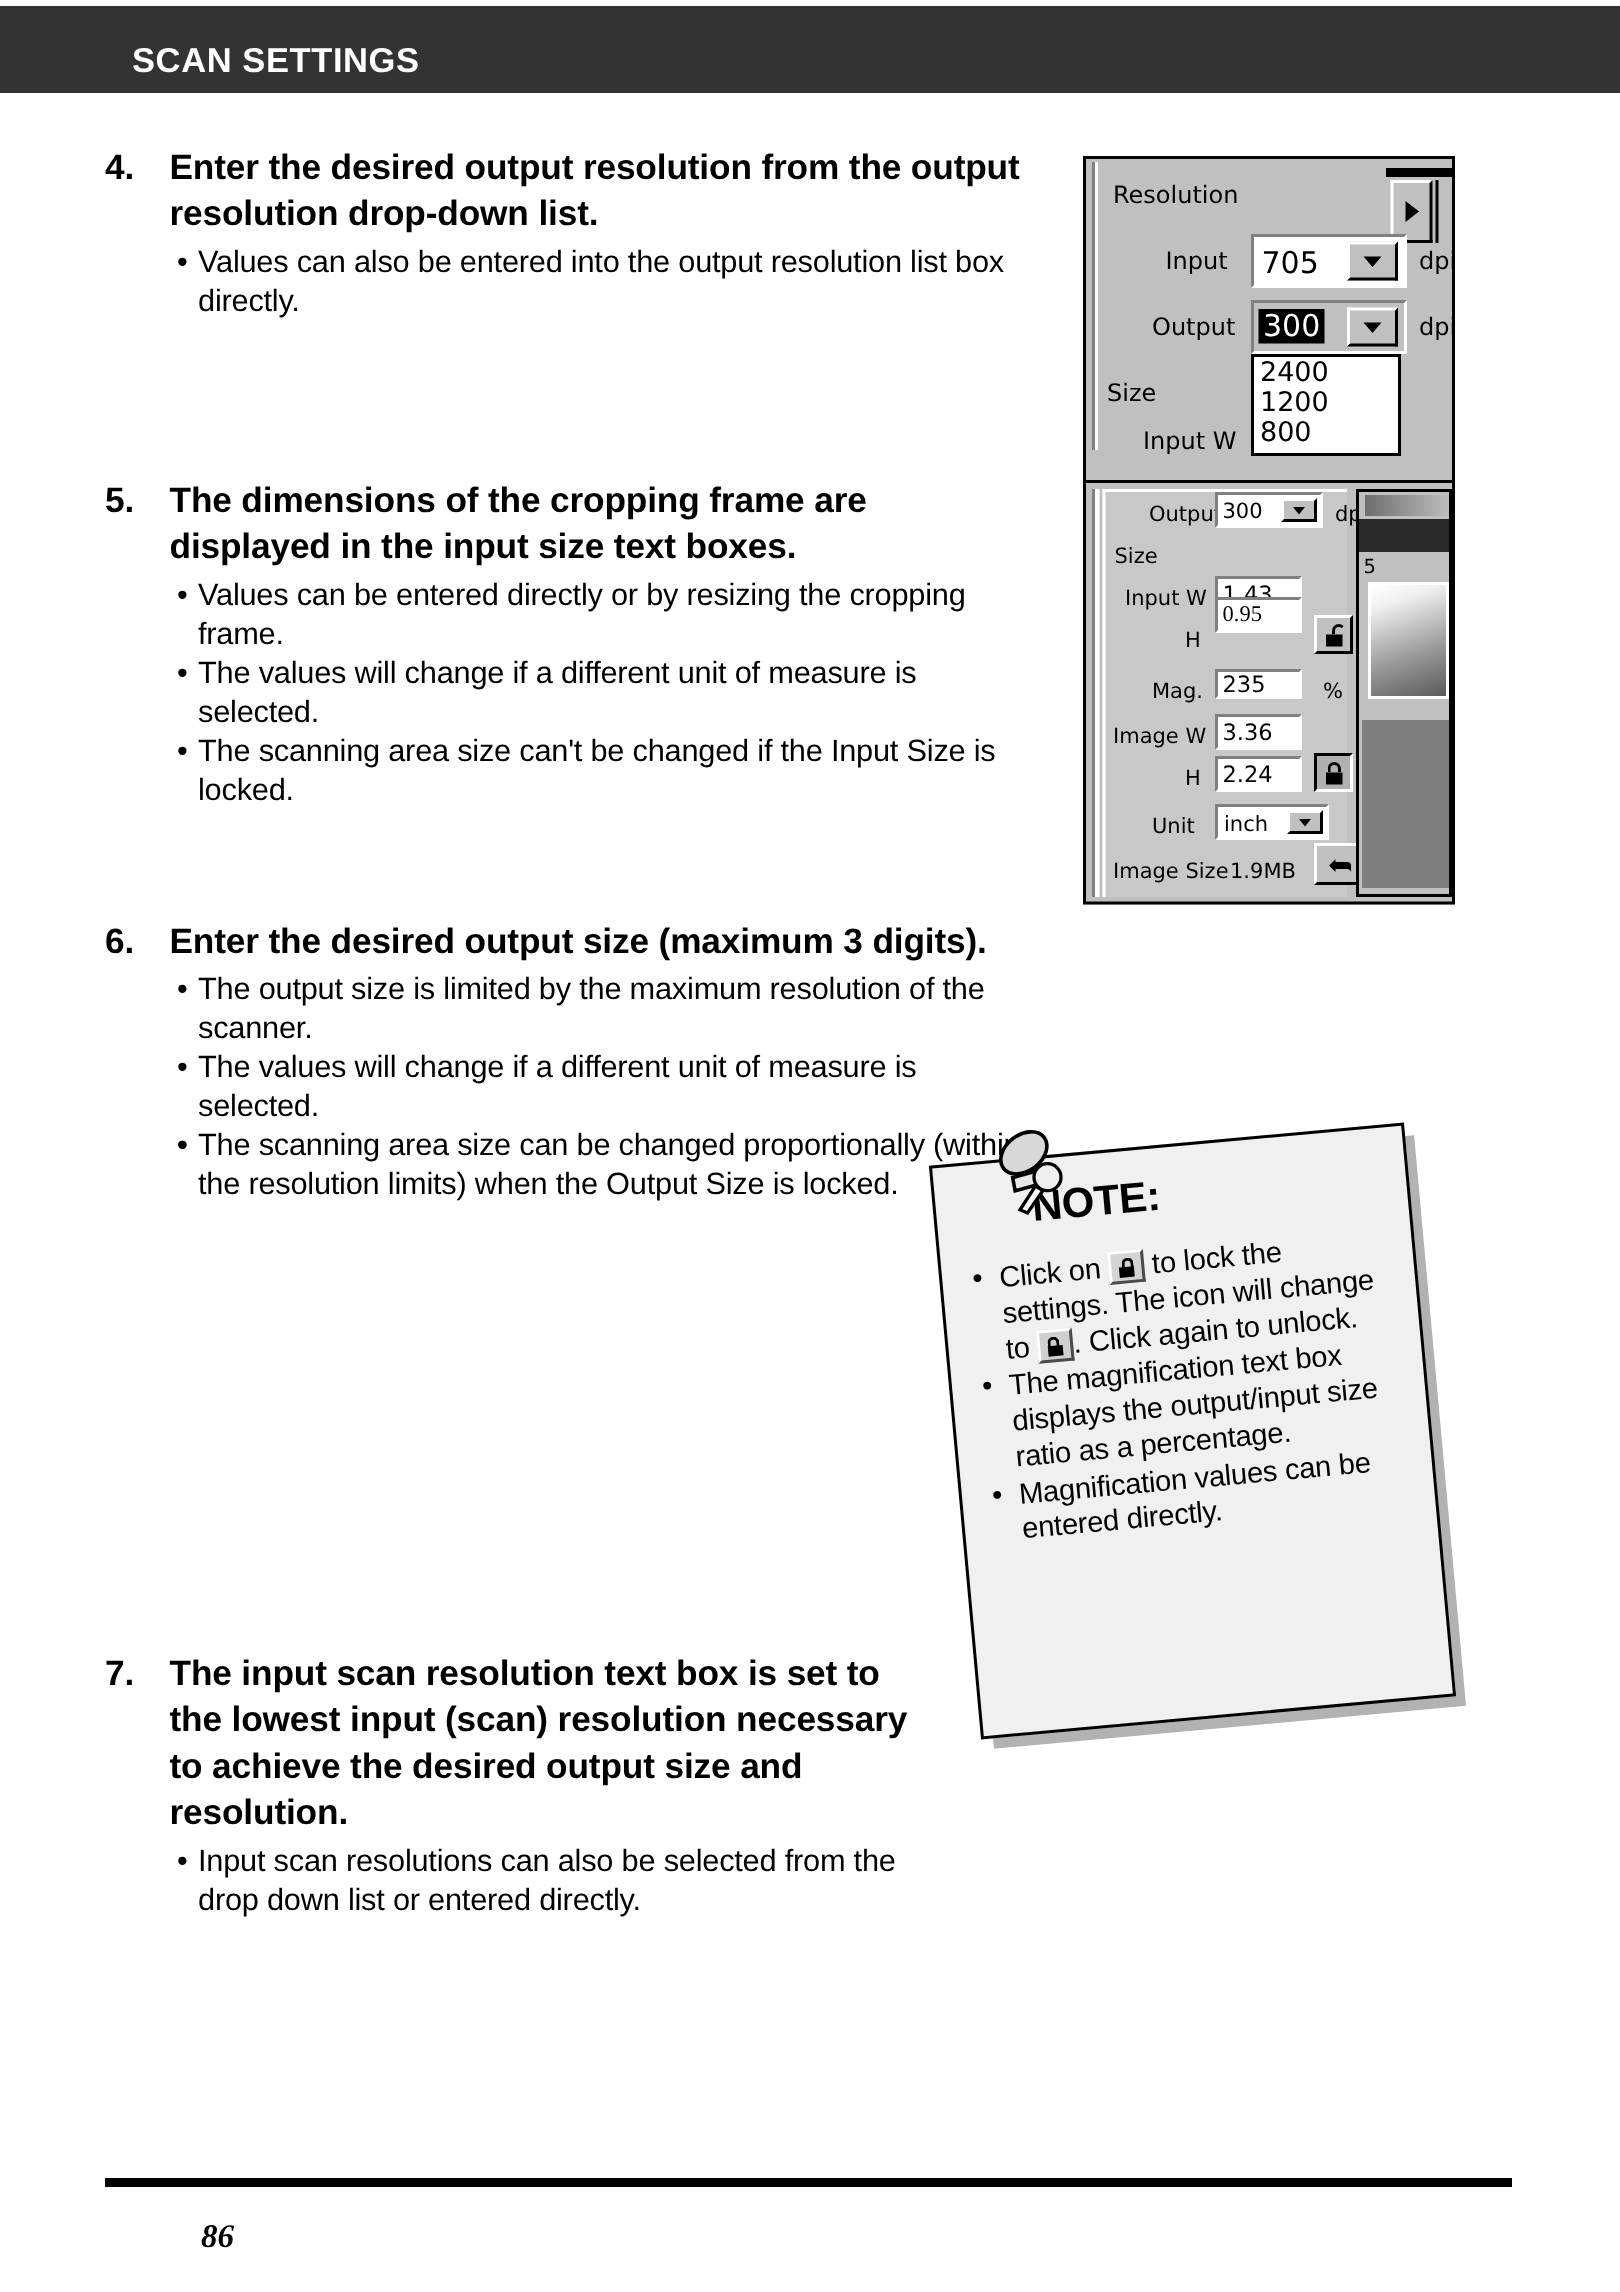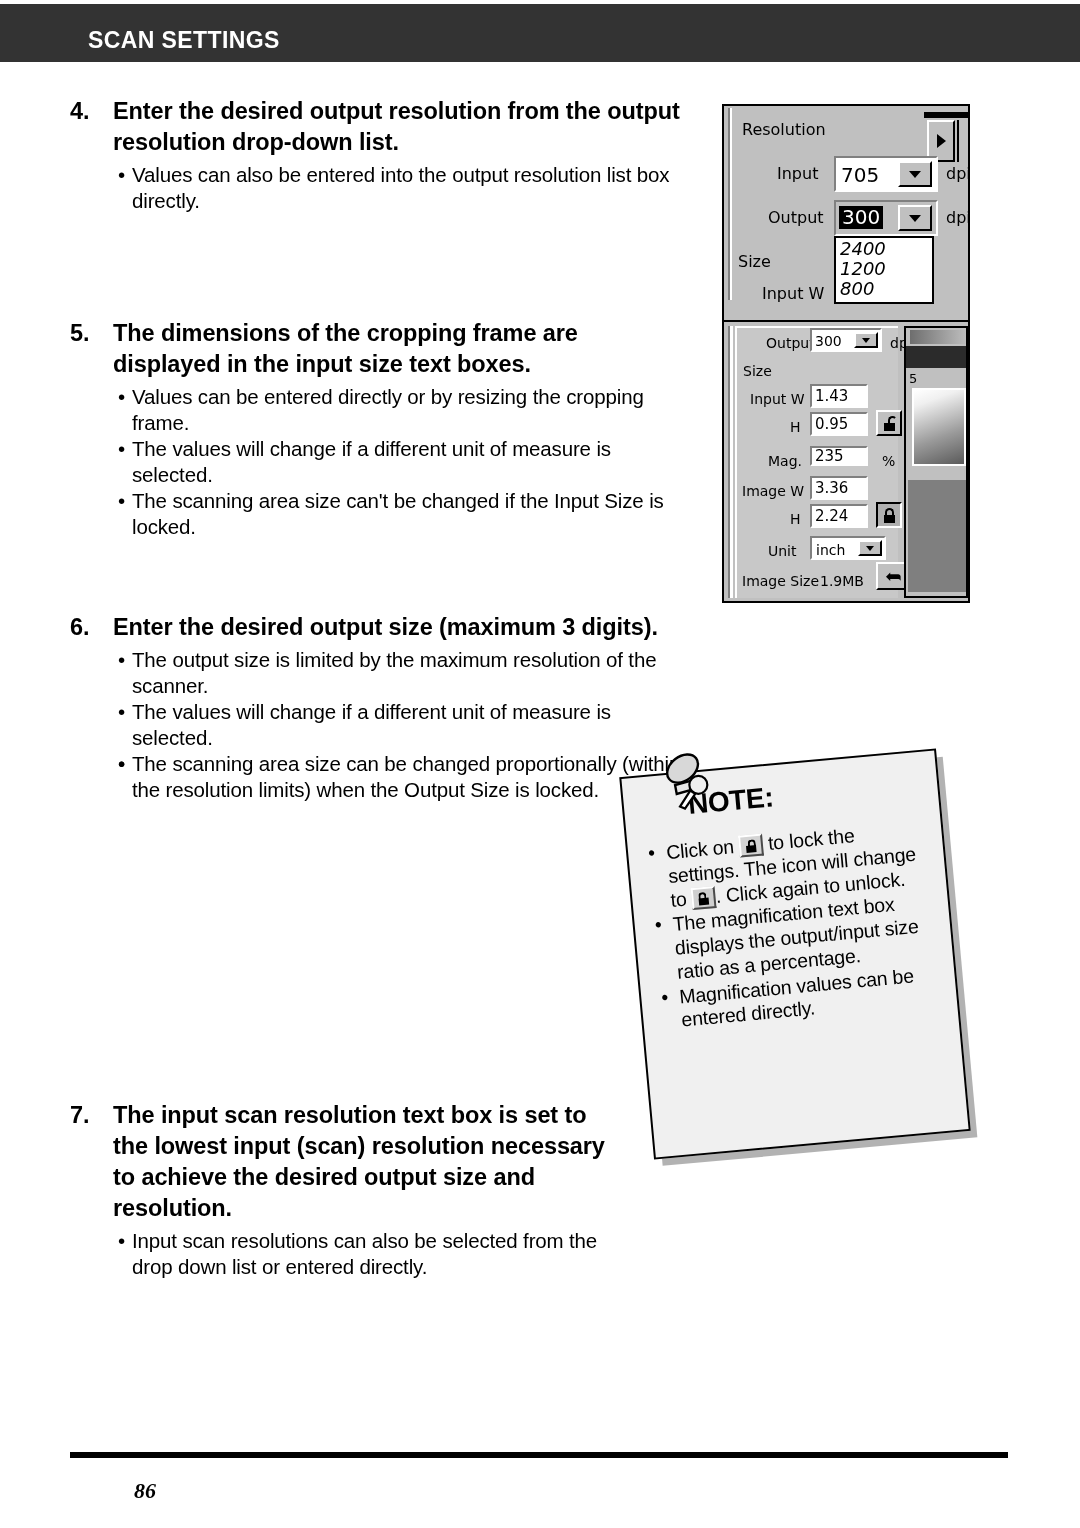--- a/index.html
+++ b/index.html
@@ -164,21 +164,21 @@
   }
   .listbox {
     position: absolute;
     background: #ffffff;
     border: 2px solid #000;
     box-sizing: border-box;
     font-size: 18px;
     line-height: 1.12;
     padding: 1px 0 0 4px;
   }
-  .listbox div { white-space: nowrap; font-style: italic; }
+  .listbox div { white-space: nowrap; }
 
   
   .lock-ico {
     width: 15px; height: 15px;
     position: relative;
     display: block;
   }
   .lock-ico .body {
     position: absolute;
     left: 2px; bottom: 0;
@@ -427,21 +427,21 @@
   <div class="w-label" style="left:166px; top:14px;">dpi</div>
 
   <div class="w-label" style="left:19px; top:42px;">Size</div>
 
   <div class="w-label" style="left:26px; top:70px;">Input W</div>
   <div class="w-field" style="left:86px; top:62px; width:58px; height:24px;">
     <span>1.43</span>
   </div>
 
   <div class="w-label" style="left:66px; top:98px;">H</div>
-  <div class="w-field" style="left:86px; top:90px; width:58px; height:24px;">
+  <div class="w-field" style="left:86px; top:76px; width:58px; height:24px;font-family:Liberation Serif, serif;">
     <span>0.95</span>
   </div>
   <div class="w-btn" style="left:152px; top:88px; width:26px; height:26px;">
     <span class="lock-ico open">
         <span class="shack"></span>
         <span class="body"></span>
       </span>
   </div>
 
   <div class="w-label" style="left:44px; top:132px;">Mag.</div>

